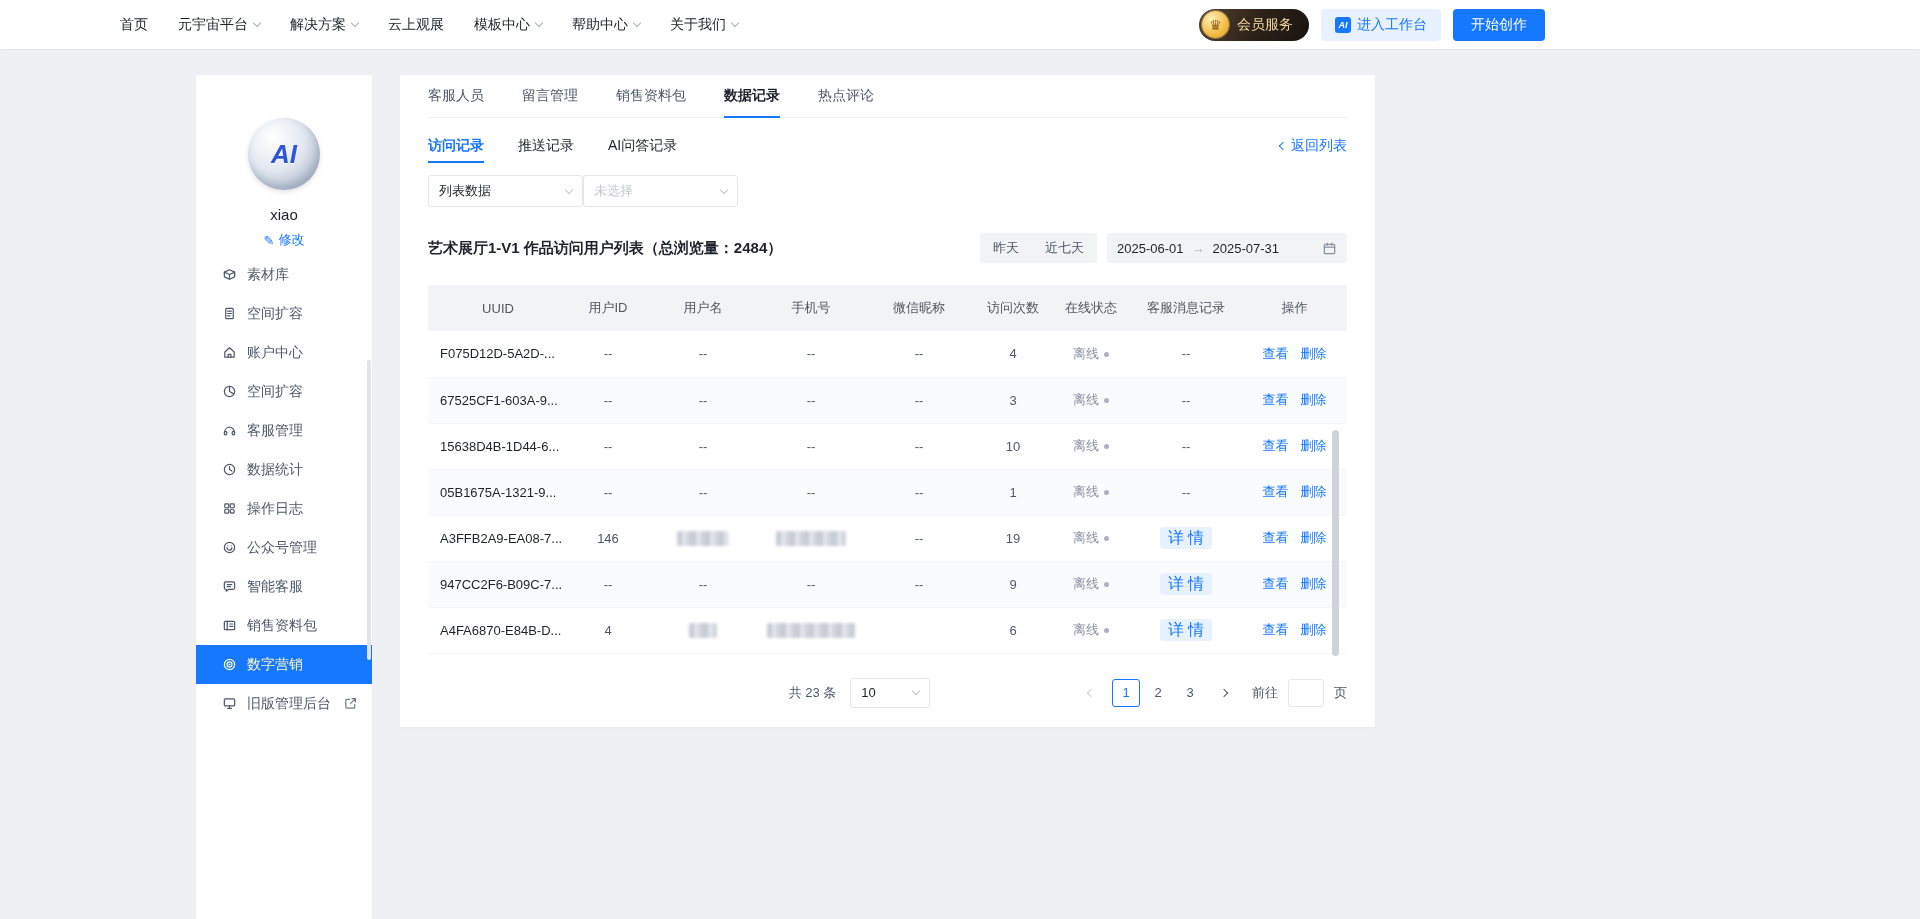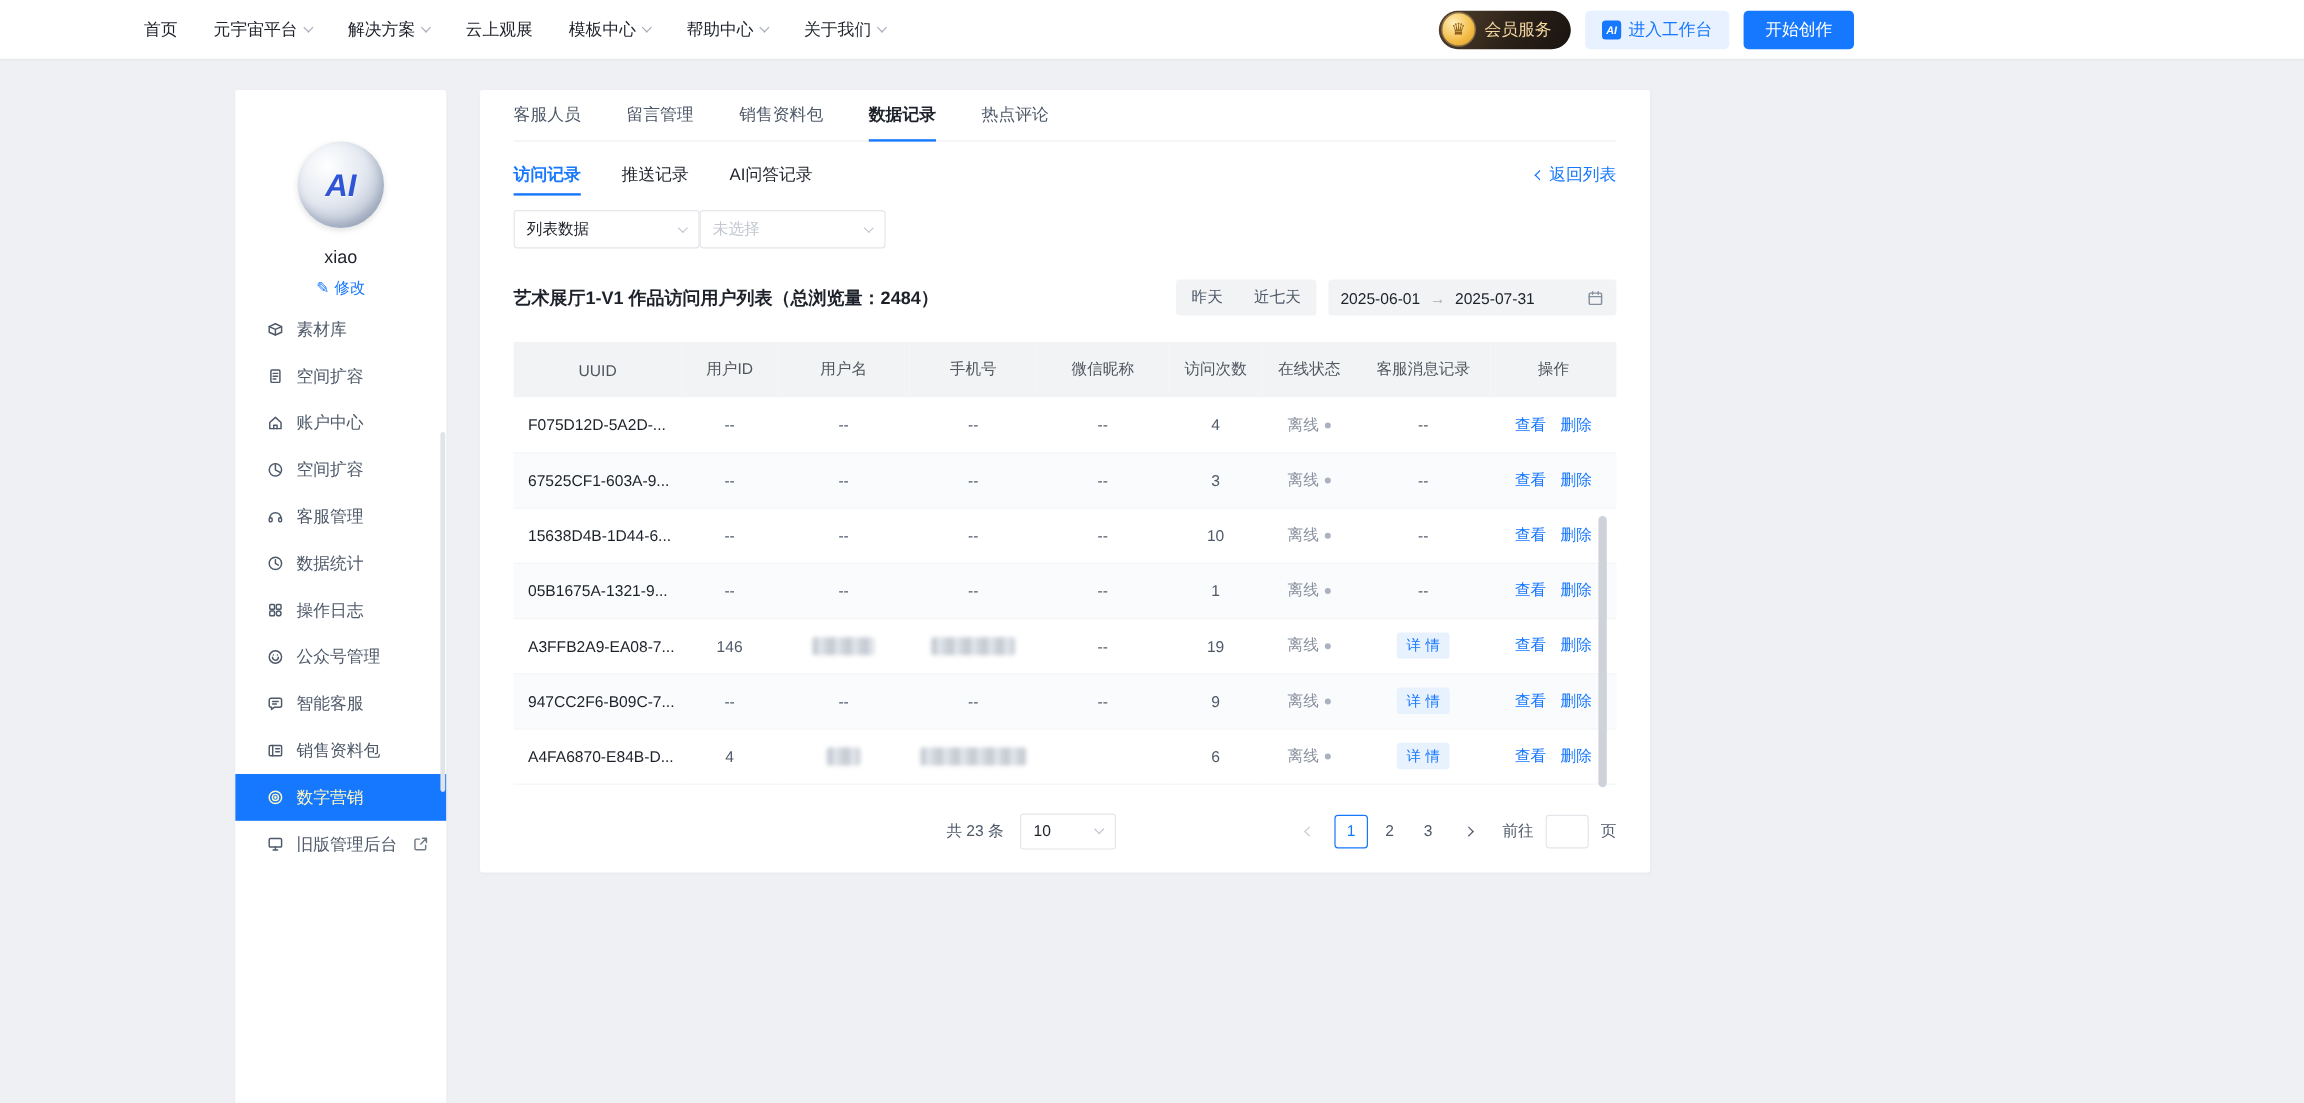--- a/index.html
+++ b/index.html
@@ -71,21 +71,21 @@
 
   
   .table-wrap { margin-top:22px; position:relative; }
   table { width:100%; border-collapse:collapse; table-layout:fixed; font-size:13px; }
   thead th { background:#f2f3f5; height:46px; font-weight:500; color:#51565e; text-align:center; }
   tbody td { height:46px; text-align:center; color:#4e5969; border-bottom:1px solid #f4f5f7; }
   tbody tr:nth-child(even) { background:#fafbfc; }
   td.cell-uuid { text-align:left; padding-left:12px; color:#1d2129; }
   .status-offline { color:#8a919f; }
   .dot { display:inline-block; width:5px; height:5px; border-radius:50%; background:#aab2bf; margin-left:5px; vertical-align:middle; }
-  .tag-detail { display:inline-block; background:#e8f2ff; color:#1677ff; font-size:12px; line-height:20px; padding:1px 4px 1px 8px; border-radius:3px; letter-spacing:4px; cursor:pointer; }
+  .tag-detail { display:inline-block; background:#e8f2ff; color:#1677ff; font-size:16px; line-height:20px; padding:1px 4px 1px 8px; border-radius:3px; letter-spacing:4px; cursor:pointer; }
   .blur-block { display:inline-block; height:15px; border-radius:2px; vertical-align:middle;
     background:repeating-linear-gradient(90deg,#c7ccd4 0 5px,#e0e4ea 5px 10px,#cfd4db 10px 14px); filter:blur(1.6px); }
   .action-link { color:#1677ff; text-decoration:none; margin:0 6px; cursor:pointer;text-align:right; }
   .tbl-scroll { position:absolute; right:8px; top:145px; width:7px; height:226px; background:#ced3d9; border-radius:4px; }
 
   
   .pagination { margin-top:24px; position:relative; display:flex; justify-content:center; align-items:center; font-size:13px; color:#4e5969; height:30px; }
   .pg-center { display:flex; align-items:center; gap:14px; transform:translateX(-28px); }
   .pg-size { width:80px; height:30px; }
   .pager { position:absolute; right:0; top:50%; transform:translateY(-50%); display:flex; align-items:center; gap:4px; }

